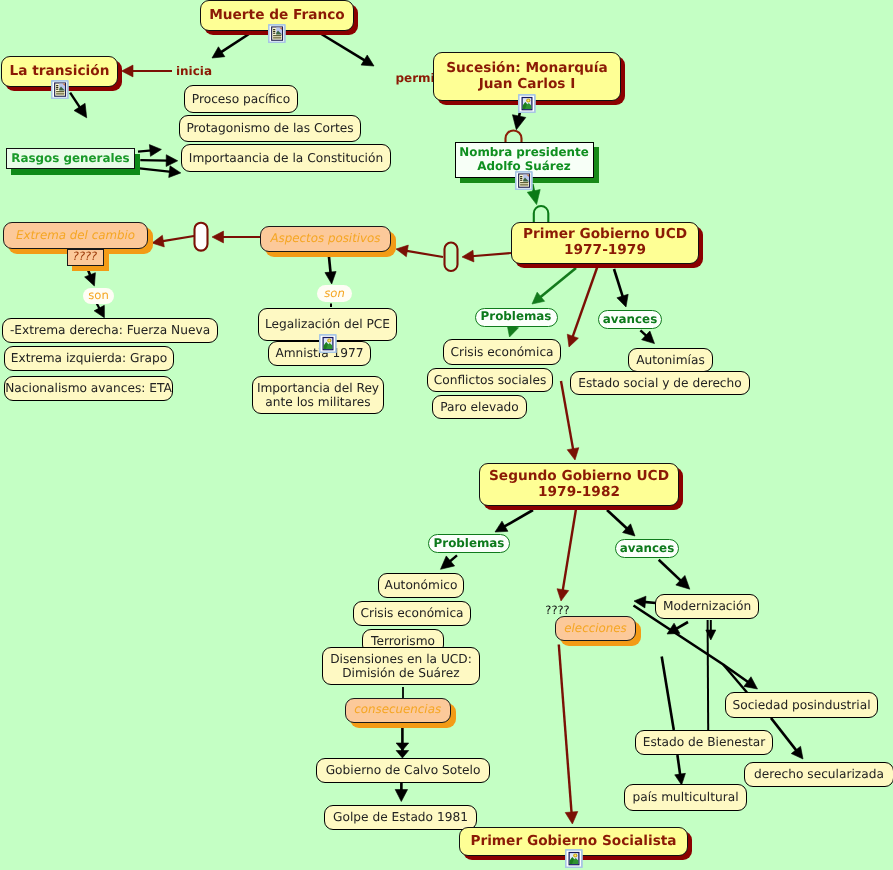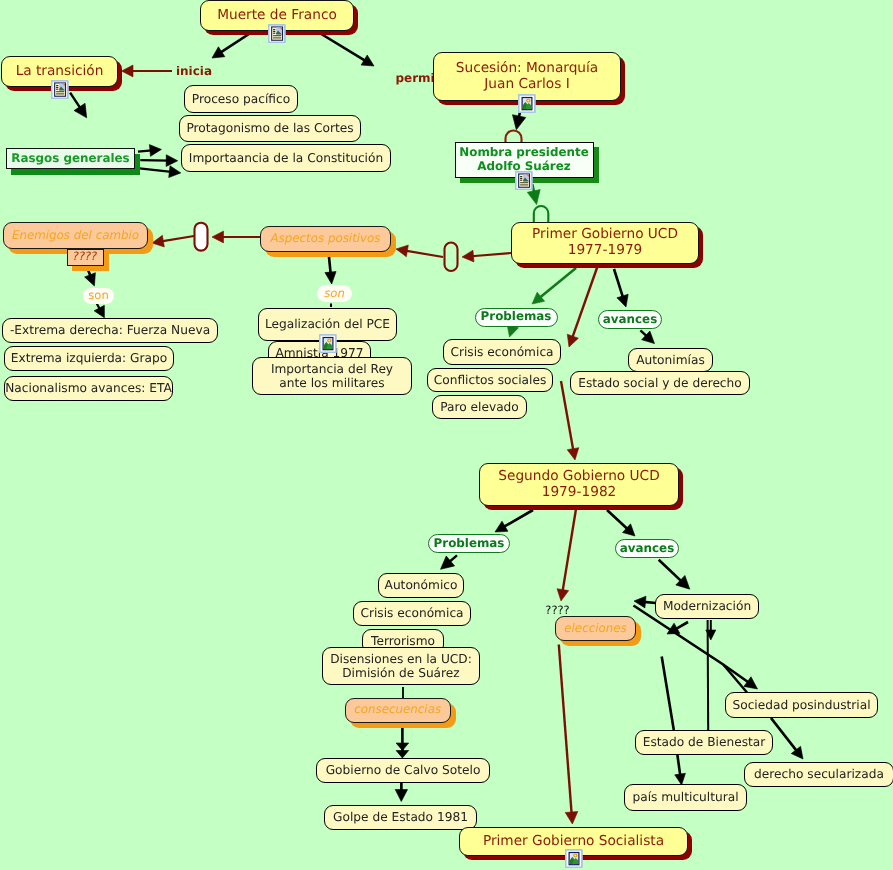--- a/index.html
+++ b/index.html
@@ -5,21 +5,21 @@
 <style>
   html,body{margin:0;padding:0;}
   body{width:893px;height:870px;background:#c4ffc4;font-family:"DejaVu Sans",sans-serif;overflow:hidden;
        -webkit-font-smoothing:antialiased;text-rendering:geometricPrecision;}
   #map{position:relative;width:893px;height:870px;}
   svg.edges{position:absolute;left:0;top:0;width:893px;height:870px;overflow:visible;}
   .node{position:absolute;box-sizing:border-box;display:flex;align-items:center;justify-content:center;
         text-align:center;line-height:1.15;z-index:5;white-space:nowrap;}
   
   .n-main{background:#feff95;border:1px solid #111;border-radius:9px;color:#8b1a05;
-          font-weight:normal;font-size:13.7px;box-shadow:4px 4px 0 0 #8b0000;}
+          font-weight:bold;font-size:13.7px;box-shadow:4px 4px 0 0 #8b0000;}
   
   .n-plain{background:#fef9c3;border:1px solid #000;border-radius:9px;color:#222;font-size:12.2px;}
   
   .n-green{background:#fbfffb;border:1.4px solid #0f7a1c;border-radius:11px;color:#0d7a1c;
            font-weight:bold;font-size:11.9px;}
   
   .n-greensq{background:#f7fff7;border:1.4px solid #000;color:#0f8f20;font-weight:bold;font-size:11.9px;
              box-shadow:5px 5px 0 0 #178a18;}
   .n-greensq2{background:#e9fce9;border:1.4px solid #111;color:#1a9a2a;font-weight:bold;font-size:11.9px;
              box-shadow:5px 6px 0 0 #0e8a18;}
@@ -281,21 +281,21 @@
         <rect x="5.1" y="5.1" width="2.2" height="1.05" fill="#1c1d08"></rect>
         <rect x="5.1" y="6.9" width="2.2" height="1.05" fill="#1c1d08"></rect>
         <rect x="5.1" y="8.7" width="2.2" height="1.05" fill="#1c1d08"></rect>
         <rect x="5.1" y="11.2" width="8.2" height="1.0" fill="#3a3a10"></rect>
         <rect x="5.1" y="13.4" width="8.2" height="1.0" fill="#3a3a10"></rect>
       </svg></div>
   <div class="node n-main" style="left:511px;top:222px;width:188px;height:42px">
       <span>Primer Gobierno UCD<br>1977-1979</span>
     </div>
   <div class="node n-orange" style="left:3px;top:222px;width:145px;height:27px">
-      <span>Enemigos del cambio</span>
+      <span>Extrema del cambio</span>
     </div>
   <div class="node n-orangesq" style="left:66.5px;top:248.5px;width:37px;height:17px">
       <span>????</span>
     </div>
   <div class="node n-orange" style="left:260px;top:226px;width:131px;height:26px">
       <span>Aspectos positivos</span>
     </div>
   <div class="node n-pill2" style="left:83px;top:288px;width:31px;height:16px">
       <span>son</span>
     </div>
@@ -319,21 +319,21 @@
         <rect x="3.5" y="2.9" width="11.0" height="13.4" fill="#15195e"></rect>
         <rect x="4.7" y="4.1" width="8.6" height="11.0" fill="#dde6f8"></rect>
         <path d="M4.7 11.5 L7.3 7.9 L9.4 10.3 L10.8 9.1 L13.3 11.4 L13.3 15.1 L4.7 15.1 Z" fill="#2e9330"></path>
         <path d="M4.7 12.0 L7.2 8.3 L8.8 10.4 L7.0 15.1 L4.7 15.1 Z" fill="#1d7d1f"></path>
         <circle cx="10.3" cy="6.5" r="2.1" fill="#c9a219"></circle>
         <circle cx="10.3" cy="6.5" r="1.0" fill="#fff06a"></circle>
       </svg></div>
   <div class="node n-plain" style="left:268px;top:341px;width:103px;height:25px">
       <span>Amnistia 1977</span>
     </div>
-  <div class="node n-plain" style="left:252px;top:357px;width:160px;height:38px">
+  <div class="node n-plain" style="left:252px;top:376px;width:132px;height:38px">
       <span>Importancia del Rey<br>ante los militares</span>
     </div>
   <div class="node n-green" style="left:474.5px;top:307.5px;width:83px;height:19px">
       <span>Problemas</span>
     </div>
   <div class="node n-green" style="left:598px;top:310px;width:64px;height:19px">
       <span>avances</span>
     </div>
   <div class="node n-plain" style="left:443px;top:339px;width:118px;height:26px">
       <span>Crisis económica</span>

